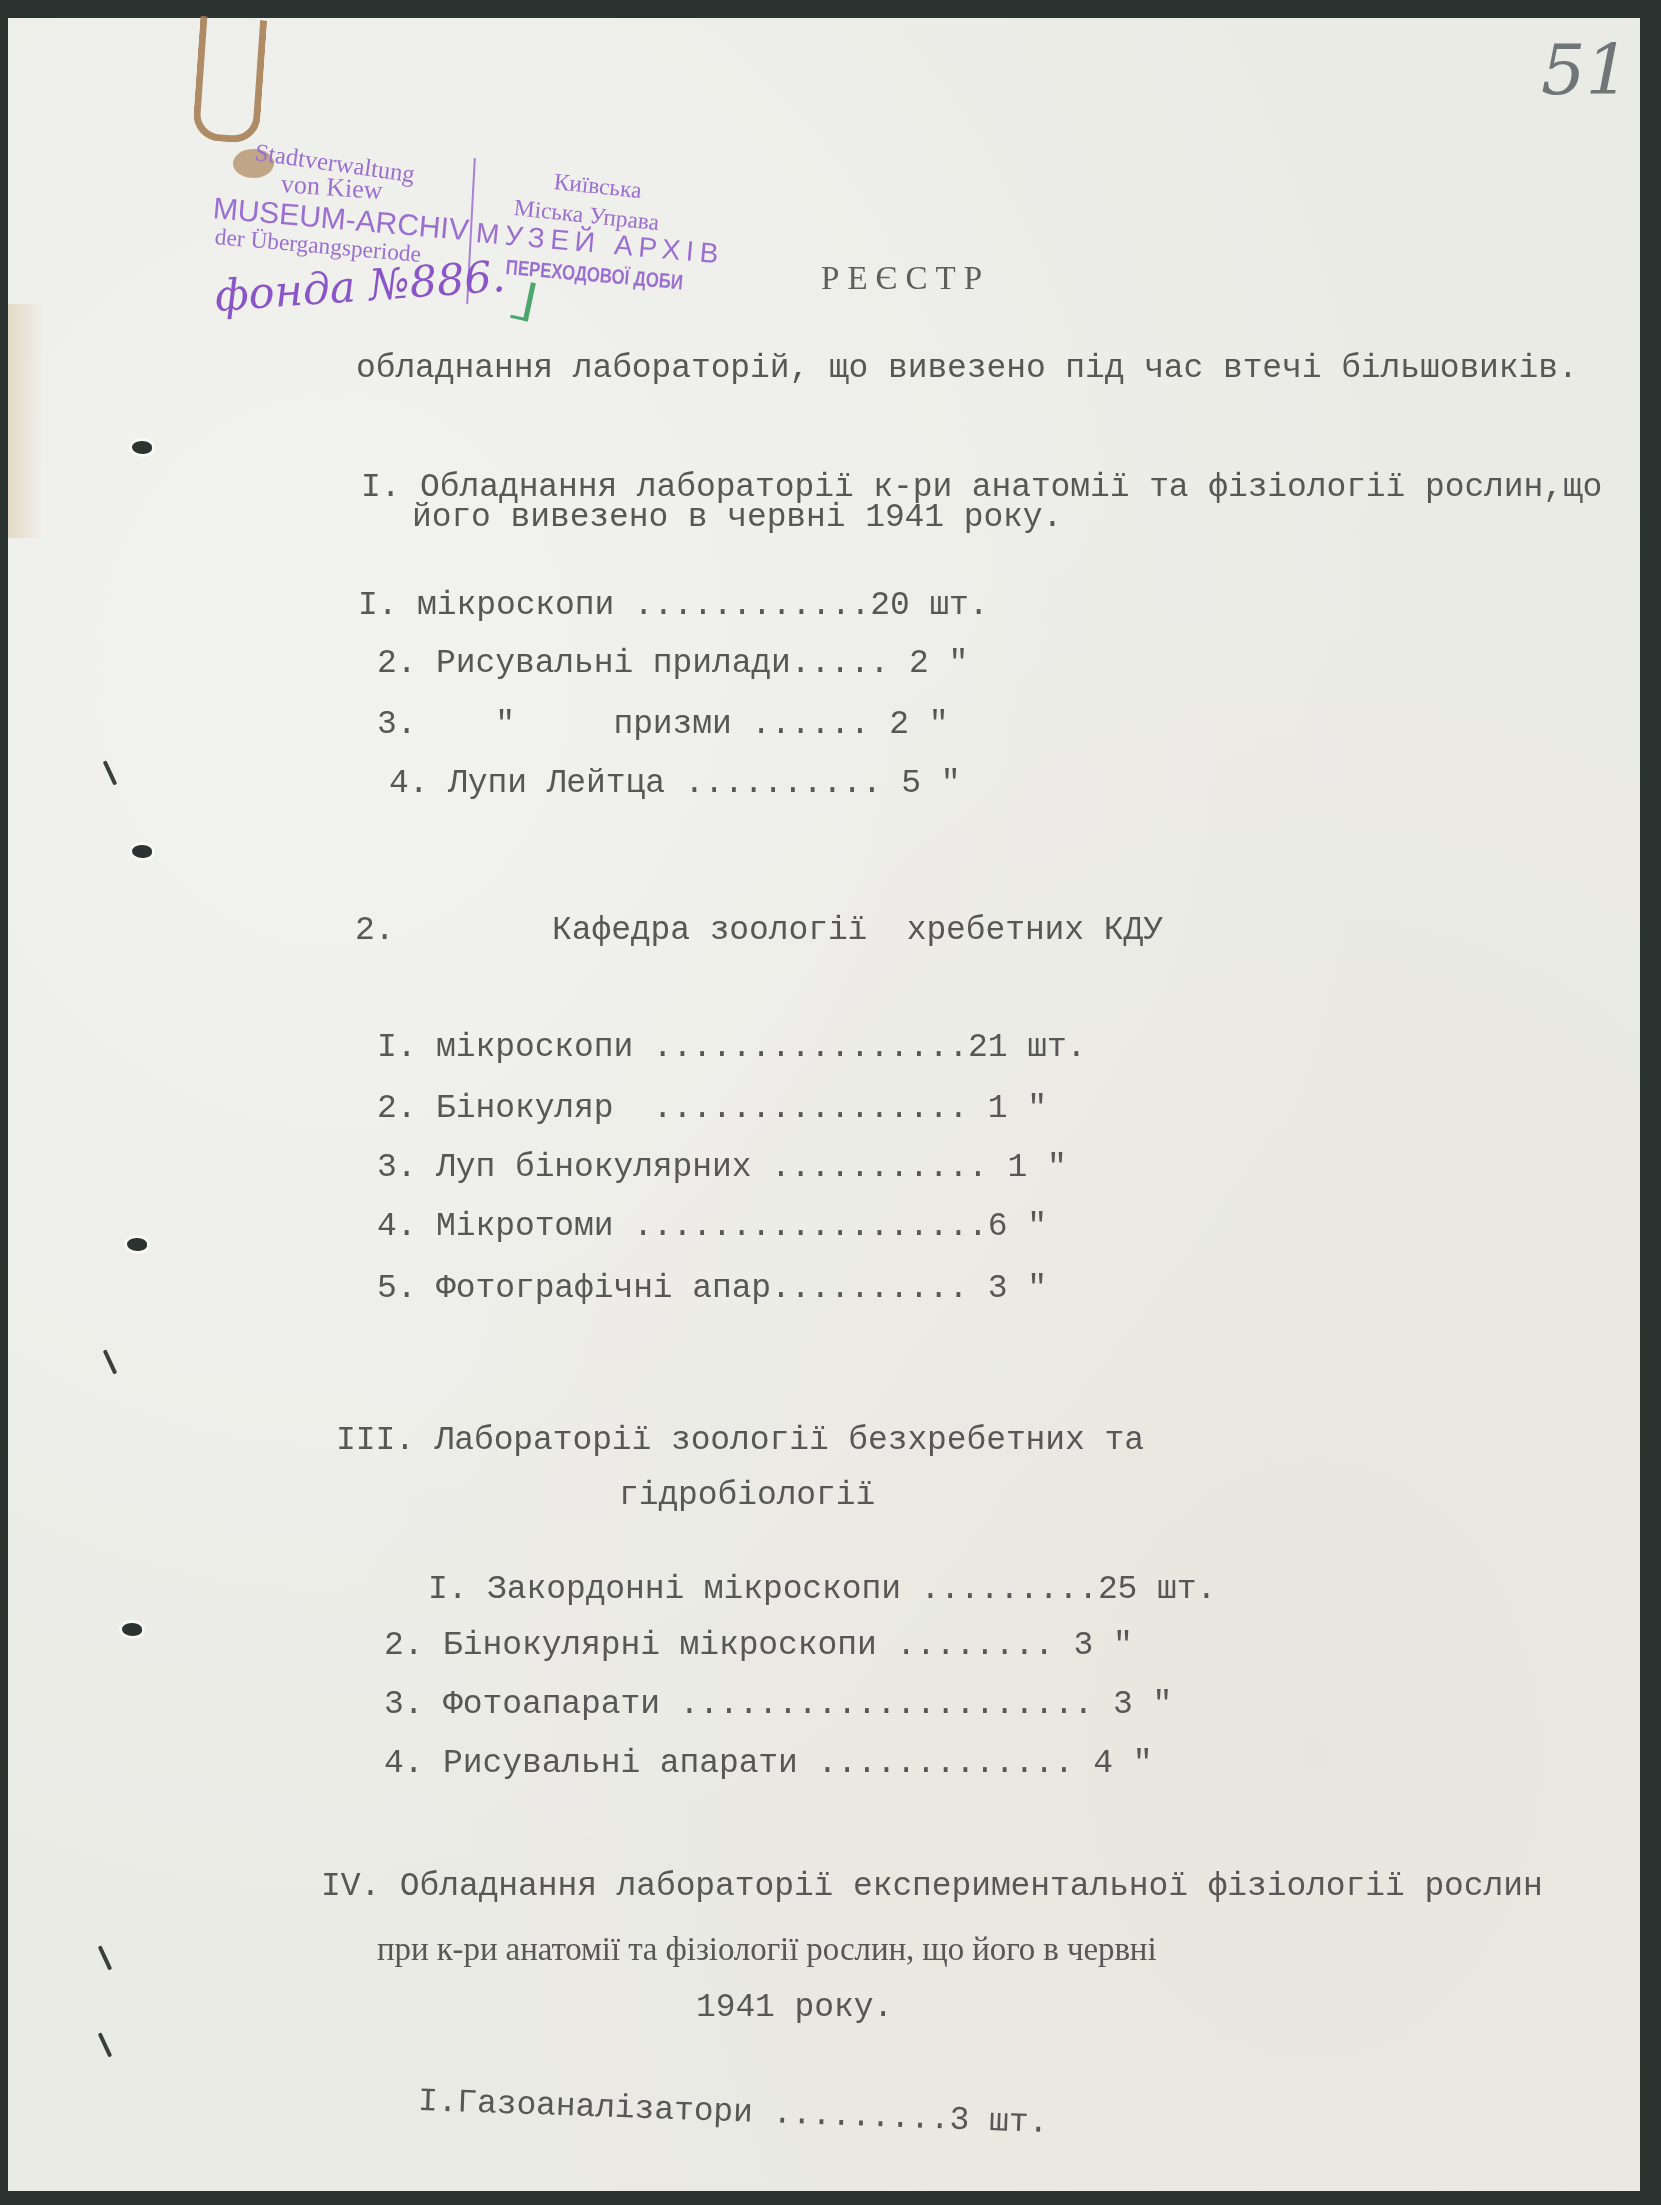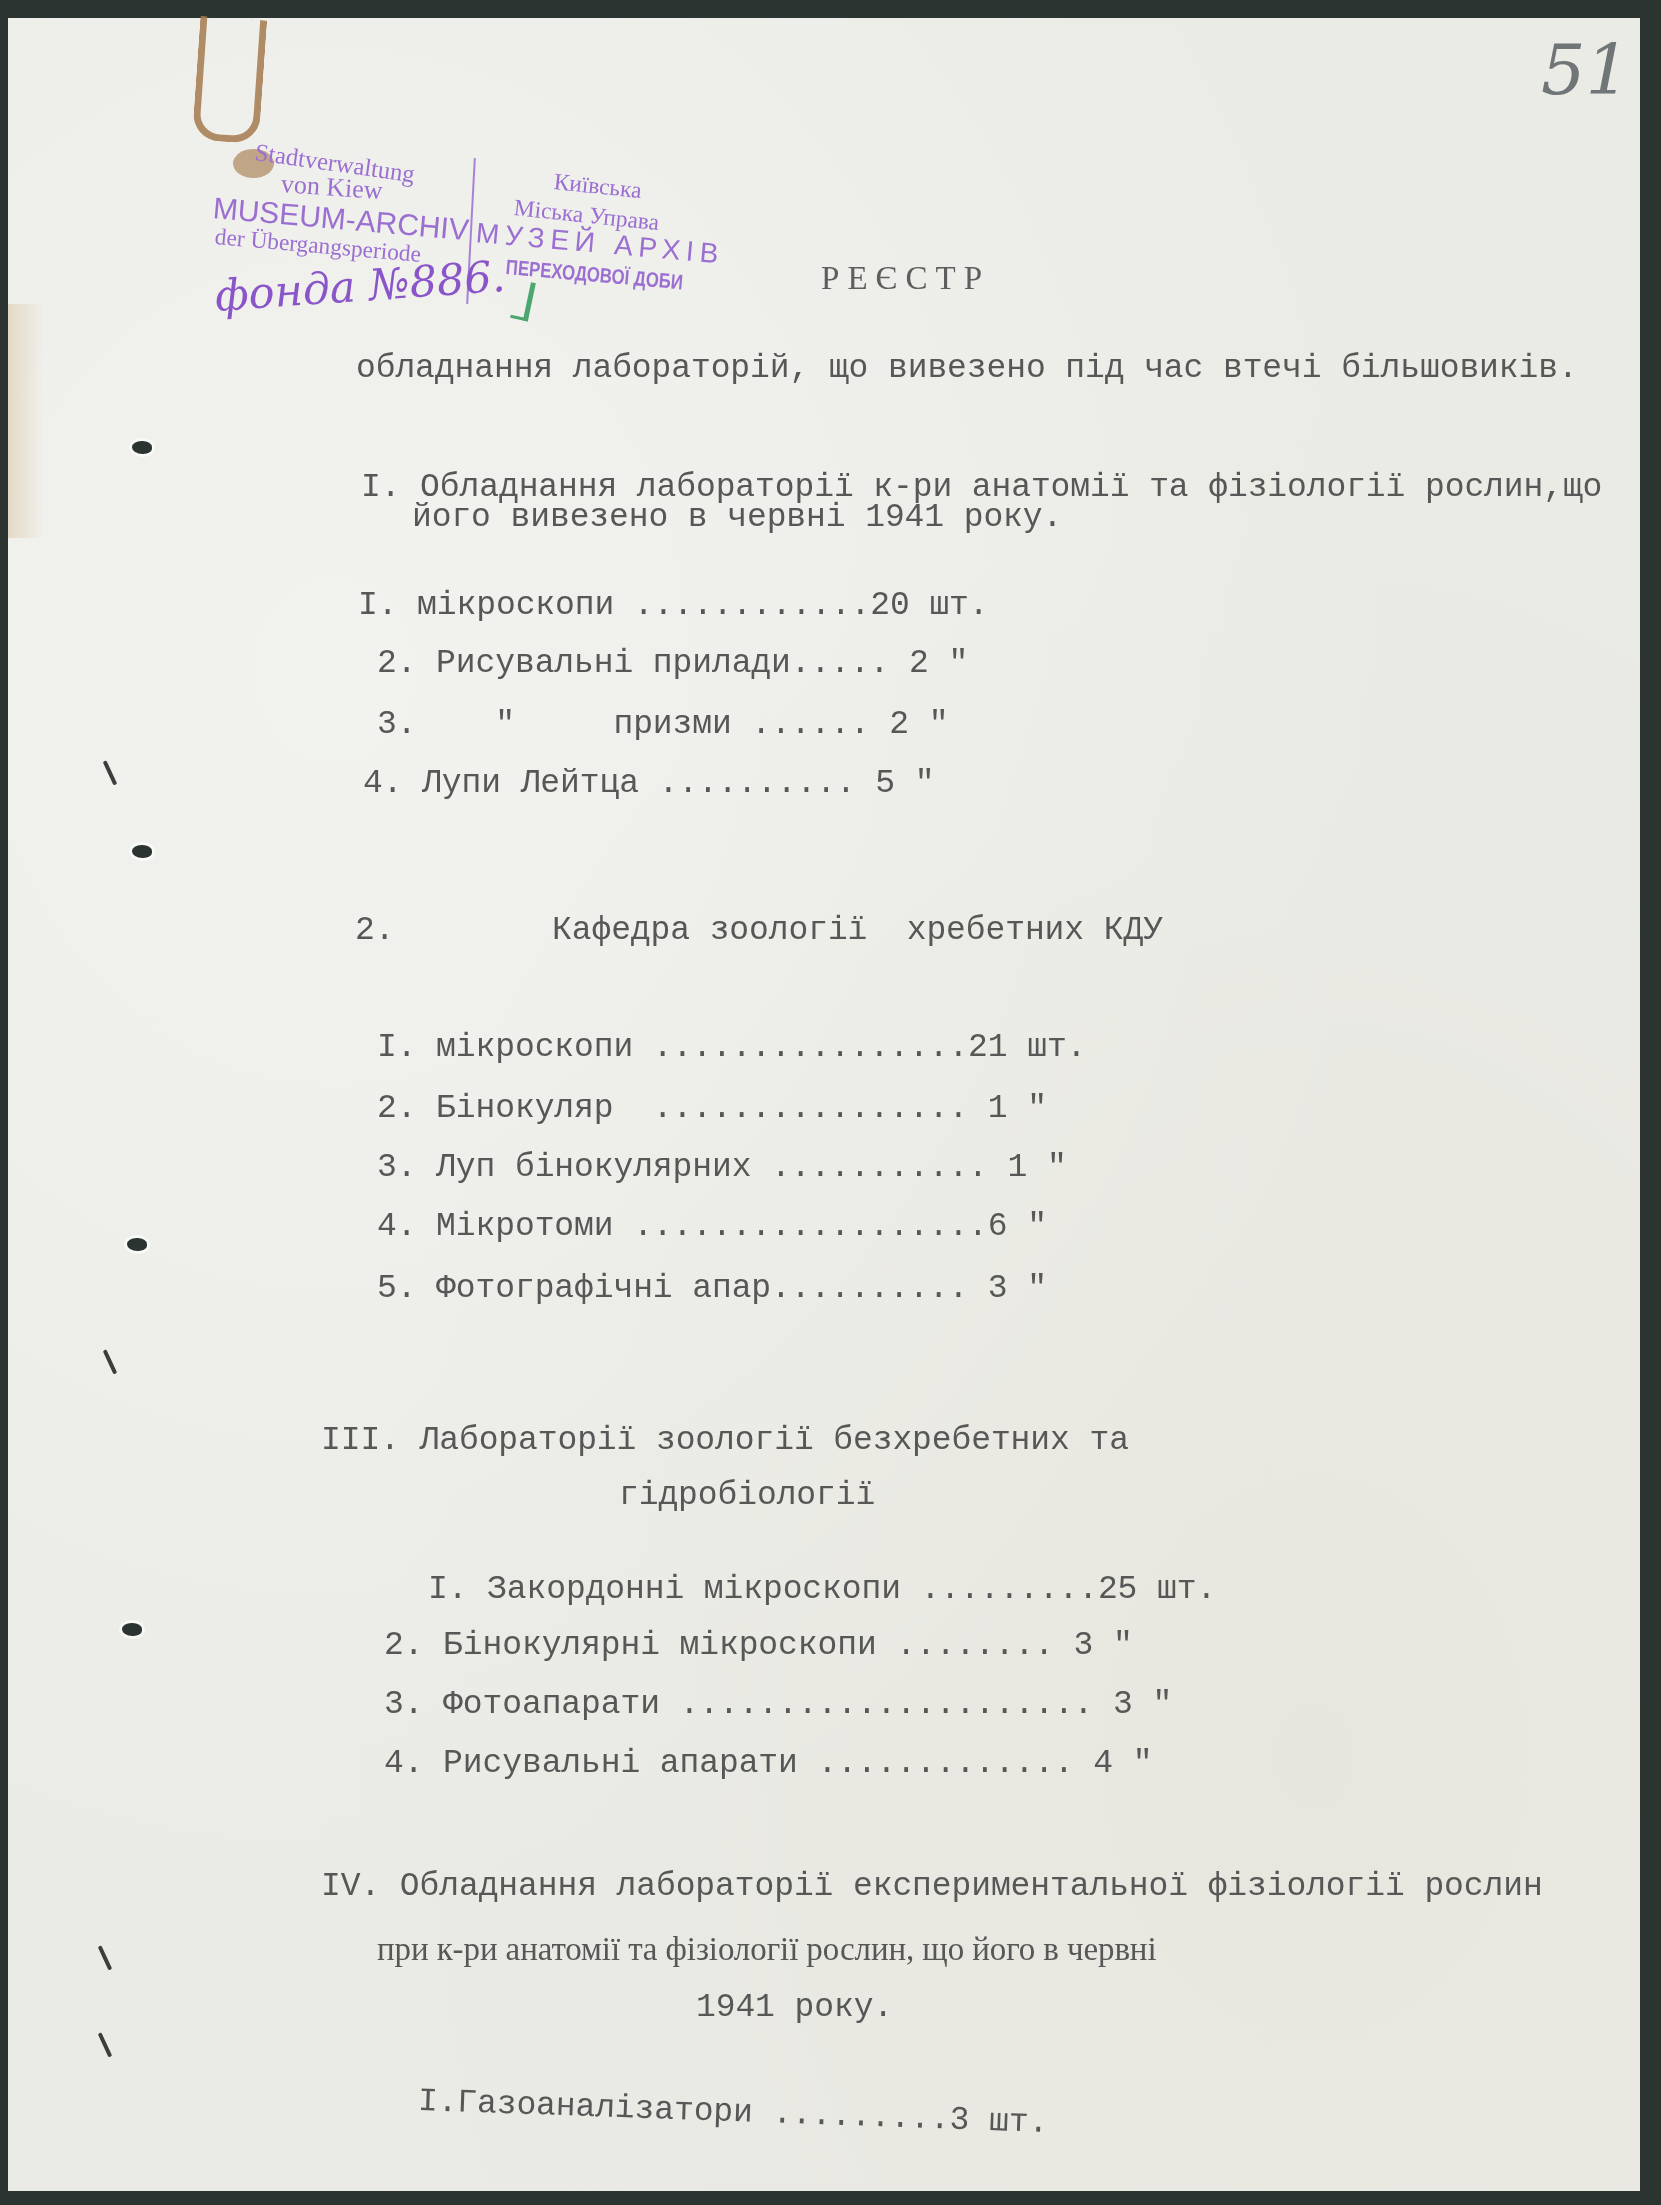--- a/index.html
+++ b/index.html
@@ -104,34 +104,34 @@
 
 <div class="tw title" style="left:821px;top:262px;font-family:Liberation Serif, serif;">Р Е Є С Т Р</div>
 <div class="tw" style="left:356px;top:352px;">обладнання лабораторій, що вивезено під час втечі більшовиків.</div>
 
 <div>
   <div class="tw" style="left:321px;top:471px;margin-left:40px;">I. Обладнання лабораторії к-ри анатомії та фізіології рослин,що</div>
   <div class="tw" style="left:412px;top:501px;">його вивезено в червні 1941 року.</div>
   <div class="tw" style="left:358px;top:589px;">I. мікроскопи ............20 шт.</div>
   <div class="tw" style="left:377px;top:647px;">2. Рисувальні прилади..... 2 "</div>
   <div class="tw" style="left:377px;top:708px;">3.    "     призми ...... 2 "</div>
-  <div class="tw" style="left:363px;top:767px;text-align:right;">4. Лупи Лейтца .......... 5 "</div>
+  <div class="tw" style="left:389px;top:767px;text-align:right;">4. Лупи Лейтца .......... 5 "</div>
 </div>
 
 <div>
   <div class="tw" style="left:355px;top:914px;">2.        Кафедра зоології  хребетних КДУ</div>
   <div class="tw" style="left:377px;top:1031px;">I. мікроскопи ................21 шт.</div>
   <div class="tw" style="left:377px;top:1092px;">2. Бінокуляр  ................ 1 "</div>
   <div class="tw" style="left:377px;top:1151px;text-align:right;">3. Луп бінокулярних ........... 1 "</div>
   <div class="tw" style="left:377px;top:1210px;">4. Мікротоми ..................6 "</div>
   <div class="tw" style="left:377px;top:1272px;">5. Фотографічні апар.......... 3 "</div>
 </div>
 
 <div>
-  <div class="tw" style="left:321px;top:1424px;">III. Лабораторії зоології безхребетних та</div>
+  <div class="tw" style="left:336px;top:1424px;">III. Лабораторії зоології безхребетних та</div>
   <div class="tw" style="left:619px;top:1479px;">гідробіології</div>
   <div class="tw" style="left:384px;top:1573px;margin-left:44px;">I. Закордонні мікроскопи .........25 шт.</div>
   <div class="tw" style="left:384px;top:1629px;">2. Бінокулярні мікроскопи ........ 3 "</div>
   <div class="tw" style="left:384px;top:1688px;">3. Фотоапарати ..................... 3 "</div>
   <div class="tw" style="left:384px;top:1747px;">4. Рисувальні апарати ............. 4 "</div>
 </div>
 
 <div>
   <div class="tw" style="left:321px;top:1870px;">IV. Обладнання лабораторії експериментальної фізіології рослин</div>
   <div class="tw" style="left:377px;top:1933px;font-family:Liberation Serif, serif;">при к-ри анатомії та фізіології рослин, що його в червні</div>

